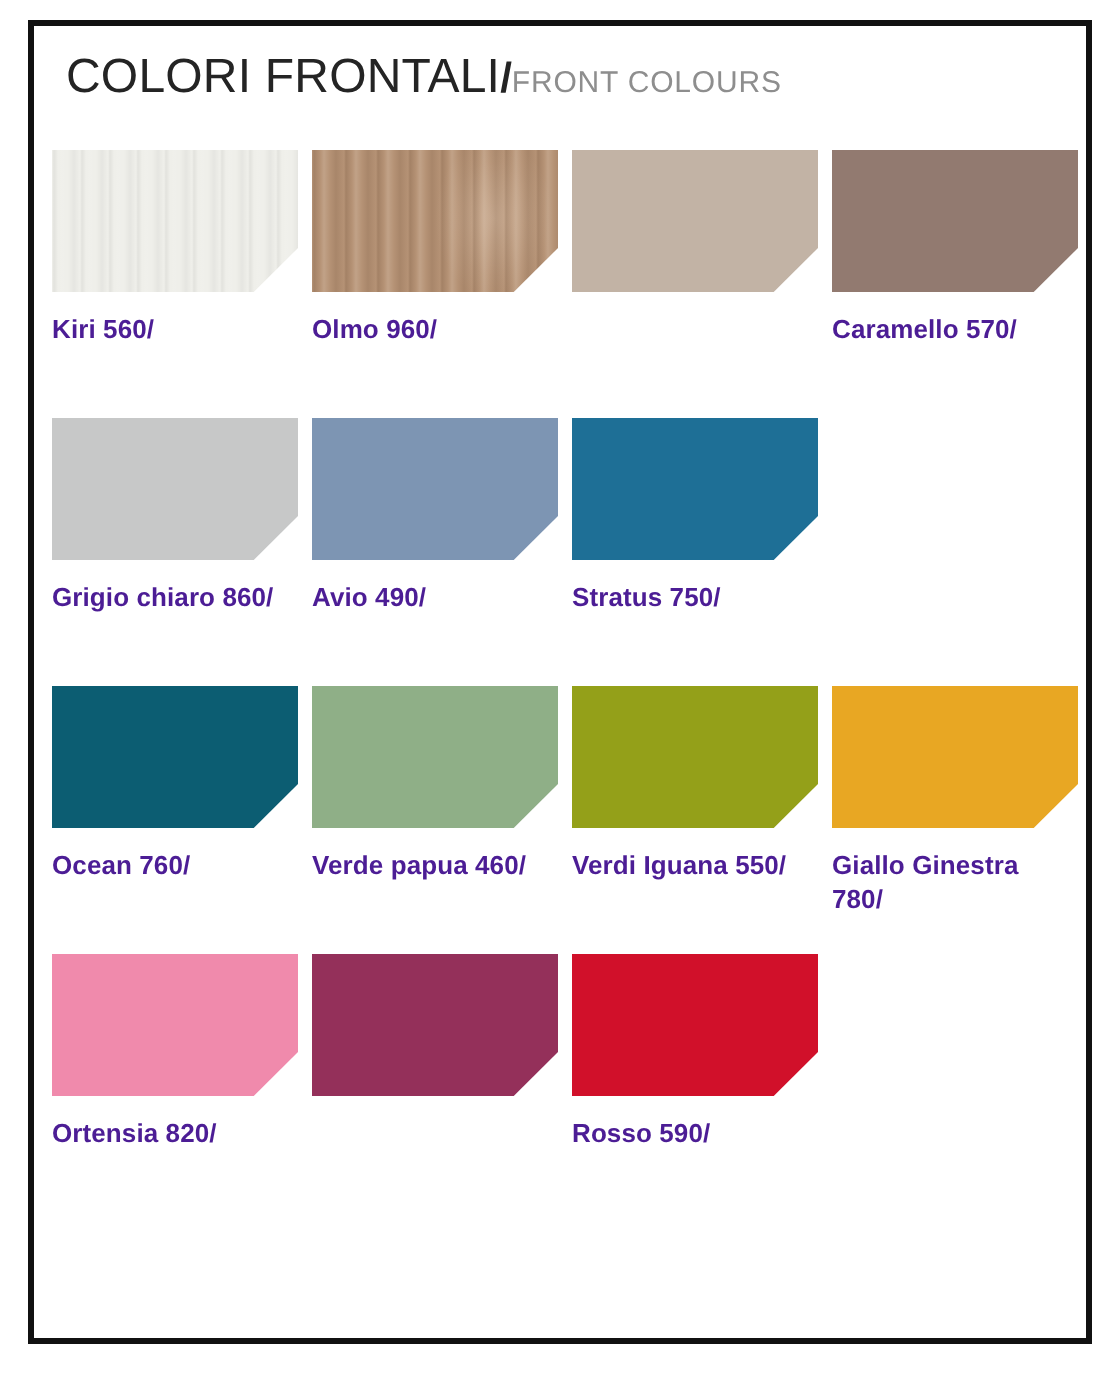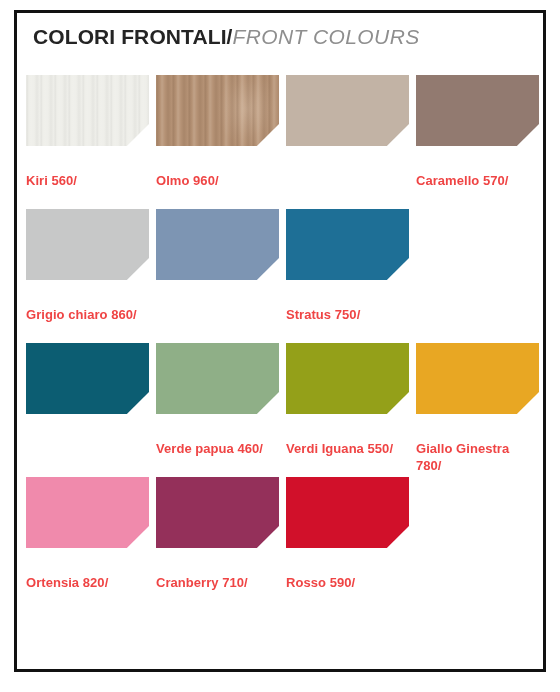--- a/index.html
+++ b/index.html
@@ -28,36 +28,35 @@
   }
 
   
   #title-block {
     position: absolute;
     left: 16px;
     top: 12px;
     white-space: nowrap;
   }
   .title-it {
-    font-size: 21px;
-    font-weight: bold;
+    font-size: 24px;
+    font-weight: normal;
     color: #242424;
     letter-spacing: 0.1px;
   }
   .title-slash {
     font-size: 21px;
     font-weight: bold;
     color: #242424;
   }
   .title-en {
-    font-size: 21px;
+    font-size: 15px;
     font-weight: normal;
     color: #8e8e8e;
     letter-spacing: 0.4px;
-    font-style: italic;
   }
 
   
   #swatch-grid {
     position: absolute;
     left: 5px;
     top: 62px;
     width: 520px;
   }
   .swatch-row {
@@ -107,25 +106,25 @@
         rgba(78,48,26,0.12) 12px,
         rgba(0,0,0,0.00) 16px
       ),
       radial-gradient(ellipse 38px 52px at 74% 48%,
         rgba(255,240,224,0.26) 0%,
         rgba(255,240,224,0.06) 55%,
         rgba(0,0,0,0) 78%);
   }
 
   .swatch-label {
-    margin-top: 26px;
+    margin-top: 10px;
     width: 118px;
     font-size: 13px;
     font-weight: bold;
-    color: #ef4444;
+    color: #4c1d95;
     line-height: 1.32;
     letter-spacing: 0.05px;
   }
 </style>
 </head>
 <body>
 
 <div id="page-frame">
 
   <div id="title-block">
@@ -150,29 +149,31 @@
           <div class="swatch-label">Caramello 570/</div>
         </div>
       </div>
       <div class="swatch-row">
         <div class="swatch-cell">
           <div class="swatch-chip" style="background: rgb(199, 200, 200);"></div>
           <div class="swatch-label">Grigio chiaro 860/</div>
         </div>
         <div class="swatch-cell">
           <div class="swatch-chip" style="background: rgb(125, 149, 179);"></div>
+          <div class="swatch-label">Avio 490/</div>
         </div>
         <div class="swatch-cell">
           <div class="swatch-chip" style="background: rgb(30, 111, 150);"></div>
           <div class="swatch-label">Stratus 750/</div>
         </div>
       </div>
       <div class="swatch-row">
         <div class="swatch-cell">
           <div class="swatch-chip" style="background: rgb(12, 93, 114);"></div>
+          <div class="swatch-label">Ocean 760/</div>
         </div>
         <div class="swatch-cell">
           <div class="swatch-chip" style="background: rgb(143, 175, 135);"></div>
           <div class="swatch-label">Verde papua 460/</div>
         </div>
         <div class="swatch-cell">
           <div class="swatch-chip" style="background: rgb(148, 160, 25);"></div>
           <div class="swatch-label">Verdi Iguana 550/</div>
         </div>
         <div class="swatch-cell">
@@ -180,21 +181,20 @@
           <div class="swatch-label">Giallo Ginestra 780/</div>
         </div>
       </div>
       <div class="swatch-row">
         <div class="swatch-cell">
           <div class="swatch-chip" style="background: rgb(240, 138, 172);"></div>
           <div class="swatch-label">Ortensia 820/</div>
         </div>
         <div class="swatch-cell">
           <div class="swatch-chip" style="background: rgb(148, 48, 90);"></div>
-          <div class="swatch-label">Cranberry 710/</div>
         </div>
         <div class="swatch-cell">
           <div class="swatch-chip" style="background: rgb(209, 16, 42);"></div>
           <div class="swatch-label">Rosso 590/</div>
         </div>
         <div class="swatch-cell is-empty"></div>
       </div>
     </div>
 
 </div>

